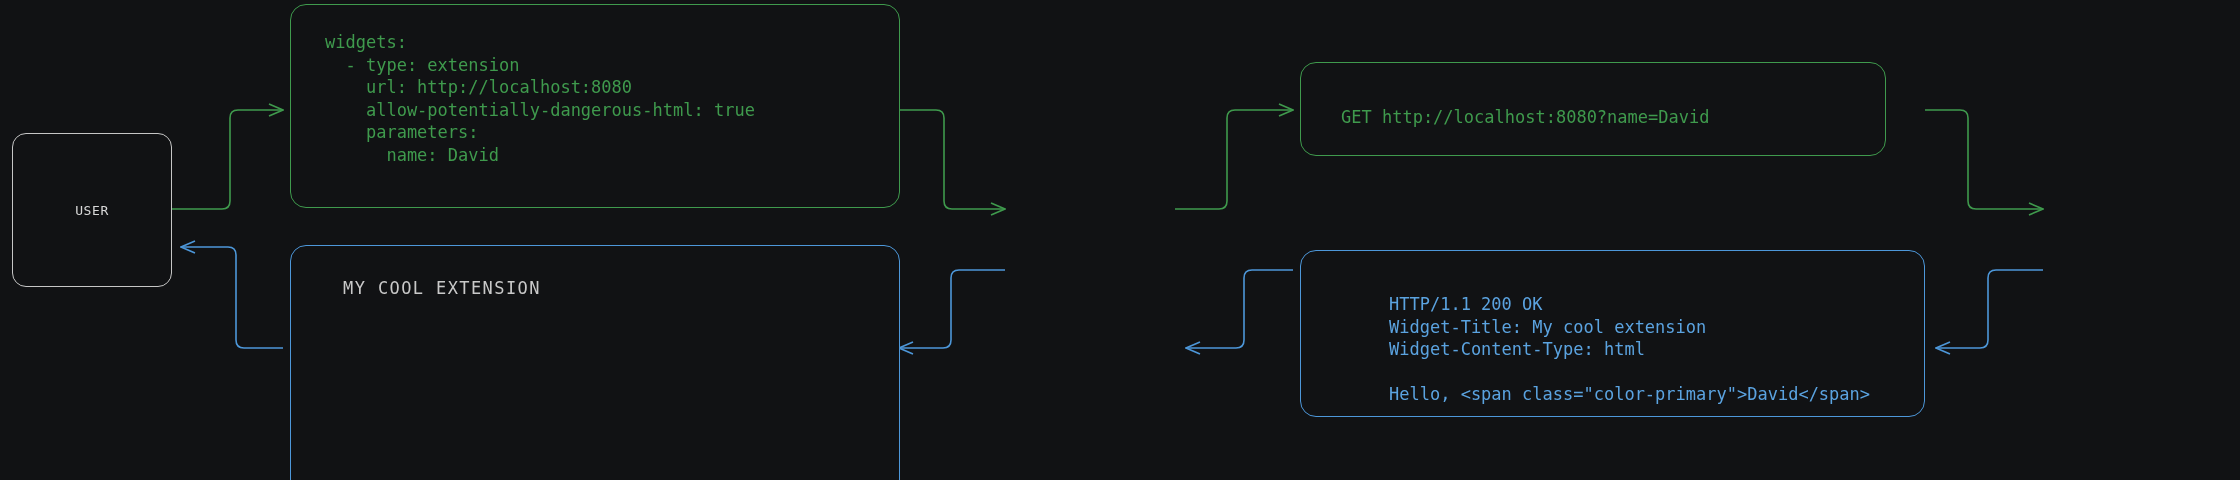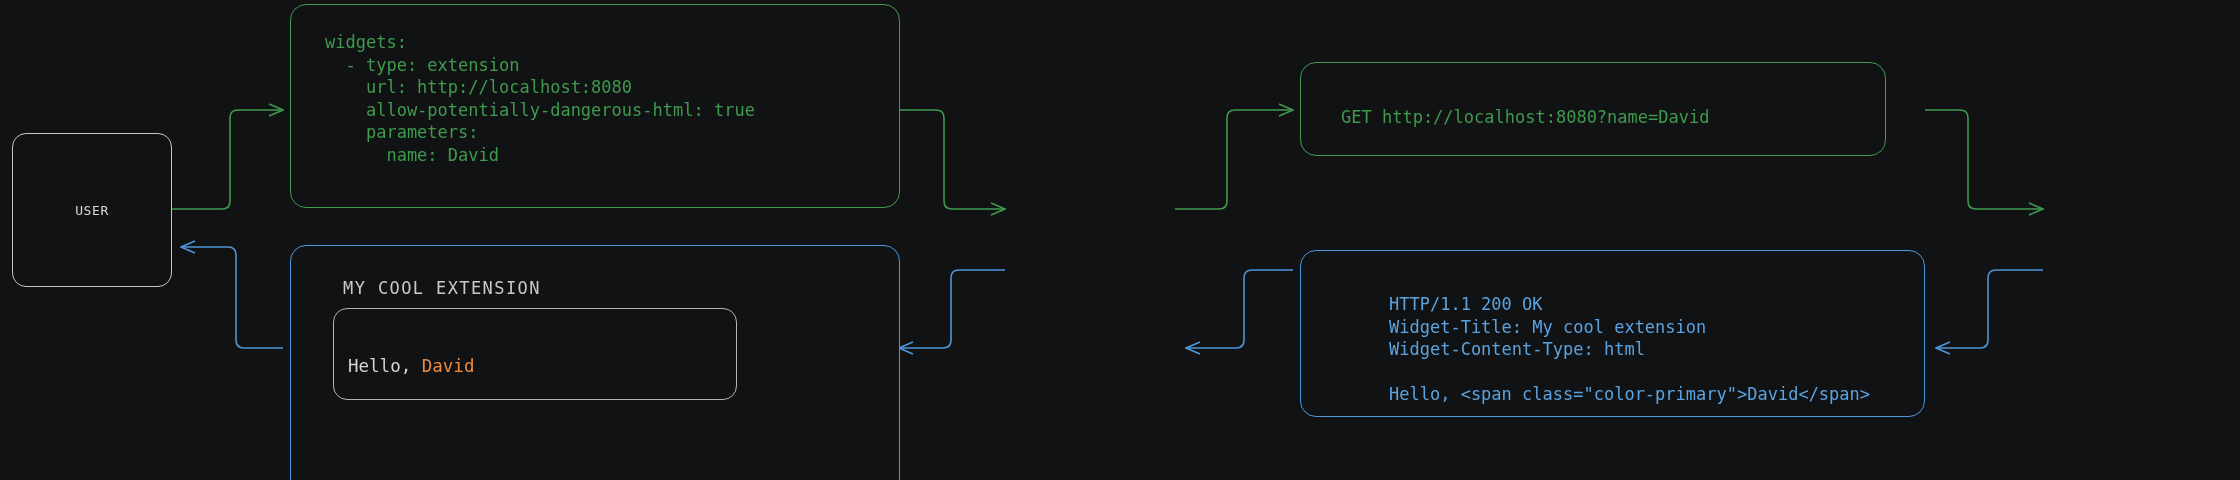--- a/index.html
+++ b/index.html
@@ -131,23 +131,20 @@
     <pre class="code green yaml-body">widgets:
   - type: extension
     url: http://localhost:8080
     allow-potentially-dangerous-html: true
     parameters:
       name: David</pre>
   </div>
 
   <div class="panel blue" style="left:290px; top:245px; width:610px; height:280px;">
     <div class="widget-title">MY COOL EXTENSION</div>
-    <div class="widget-card">
-      <div class="widget-card-text"><span>Hello, </span><span class="accent">David</span></div>
-    </div>
   </div>
 
   <div class="panel green" style="left:1300px; top:62px; width:586px; height:94px;">
     <pre class="code green get-body">GET http://localhost:8080?name=David</pre>
   </div>
 
   <div class="panel blue" style="left:1300px; top:250px; width:625px; height:167px;">
     <pre class="code blue resp-body">HTTP/1.1 200 OK
 Widget-Title: My cool extension
 Widget-Content-Type: html

